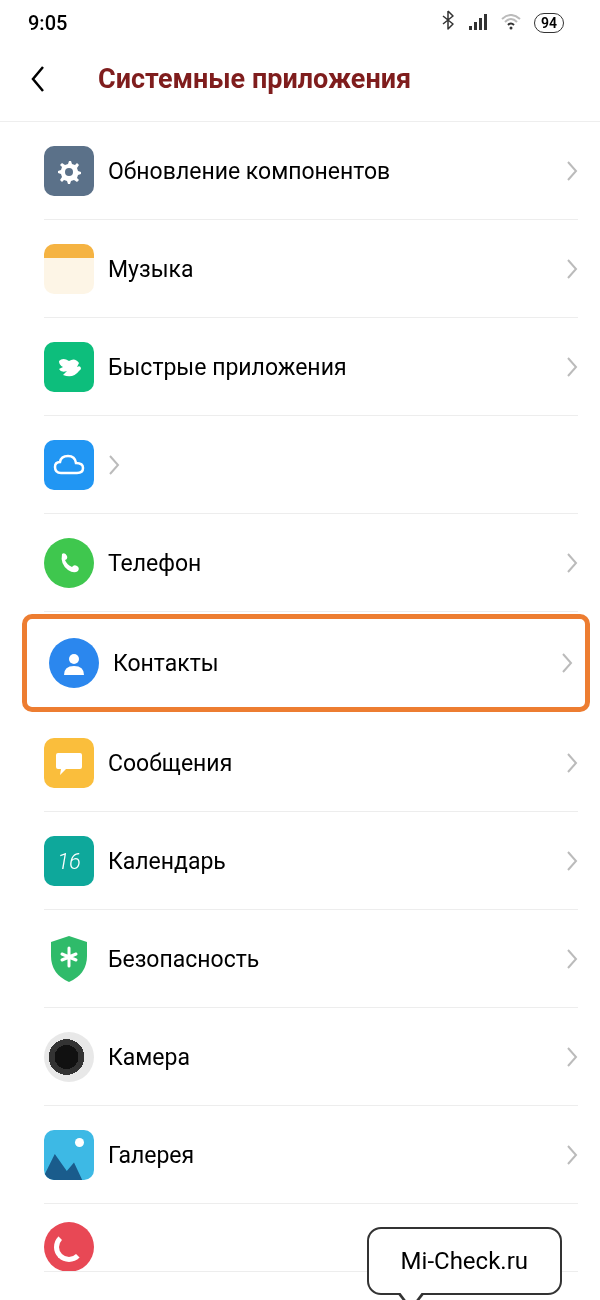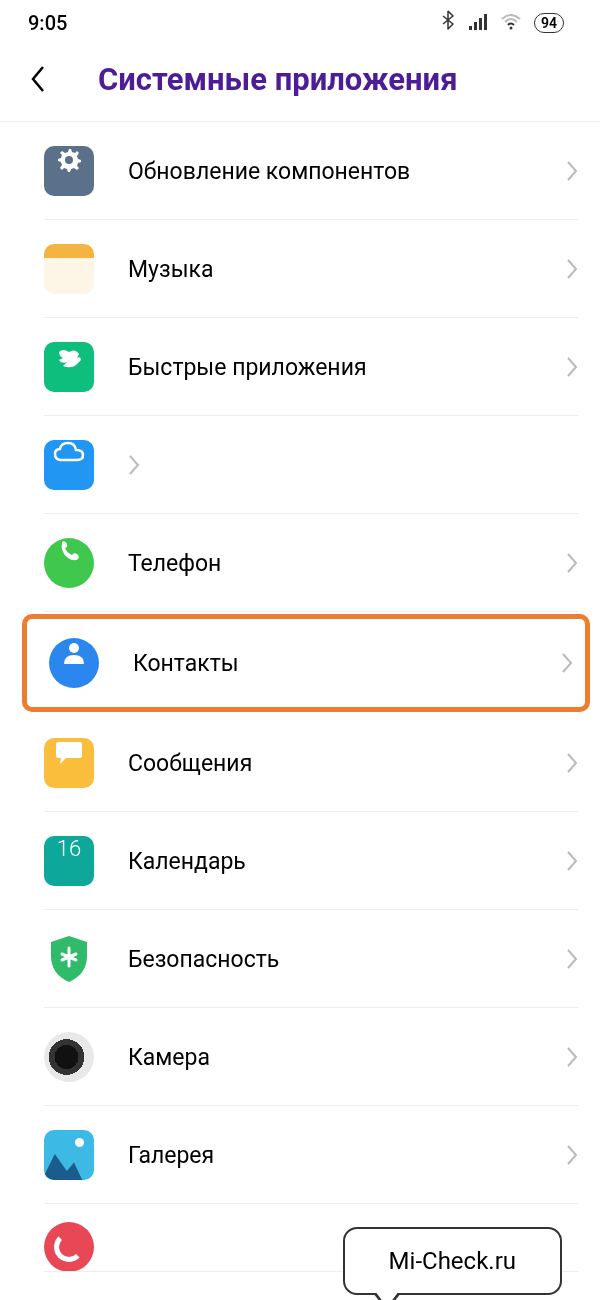--- a/index.html
+++ b/index.html
@@ -45,23 +45,23 @@
     }
     .back-btn {
       width: 40px;
       height: 40px;
       display: flex;
       align-items: center;
       justify-content: center;
       margin-right: 40px;
     }
     .header-title {
-      font-size: 31px;
+      font-size: 27px;
       font-weight: 700;
-      color: #4c1d95;
+      color: #7f1d1d;
     }
     .divider-top {
       height: 1px;
       background: #eee;
     }
     .list {
       padding: 0;
     }
     .list-item {
       display: flex;
@@ -76,23 +76,25 @@
       left: 44px;
       right: 22px;
       height: 1px;
       background: #ededed;
     }
     .app-icon {
       width: 50px;
       height: 50px;
       border-radius: 10px;
       display: flex;
+      align-items: center;
       justify-content: center;
       flex-shrink: 0;
-      margin-right: 34px;
+      margin-right: 14px;
+      font-style: italic;
     }
     .app-icon-round {
       border-radius: 50%;
     }
     .item-label {
       font-size: 23px;
       color: #000;
       flex: 1;
     }
     .chevron {
@@ -109,21 +111,21 @@
     .highlighted::after {
       display: none;
     }
     .tooltip {
       position: absolute;
       bottom: 5px;
       right: 38px;
       background: #fff;
       border: 2px solid #333;
       border-radius: 14px;
-      padding: 18px 44px;
+      padding: 18px 32px;
       font-size: 24px;
       color: #000;
     }
     .tooltip::before {
       content: "";
       position: absolute;
       bottom: -18px;
       left: 28px;
       width: 0;
       height: 0;

